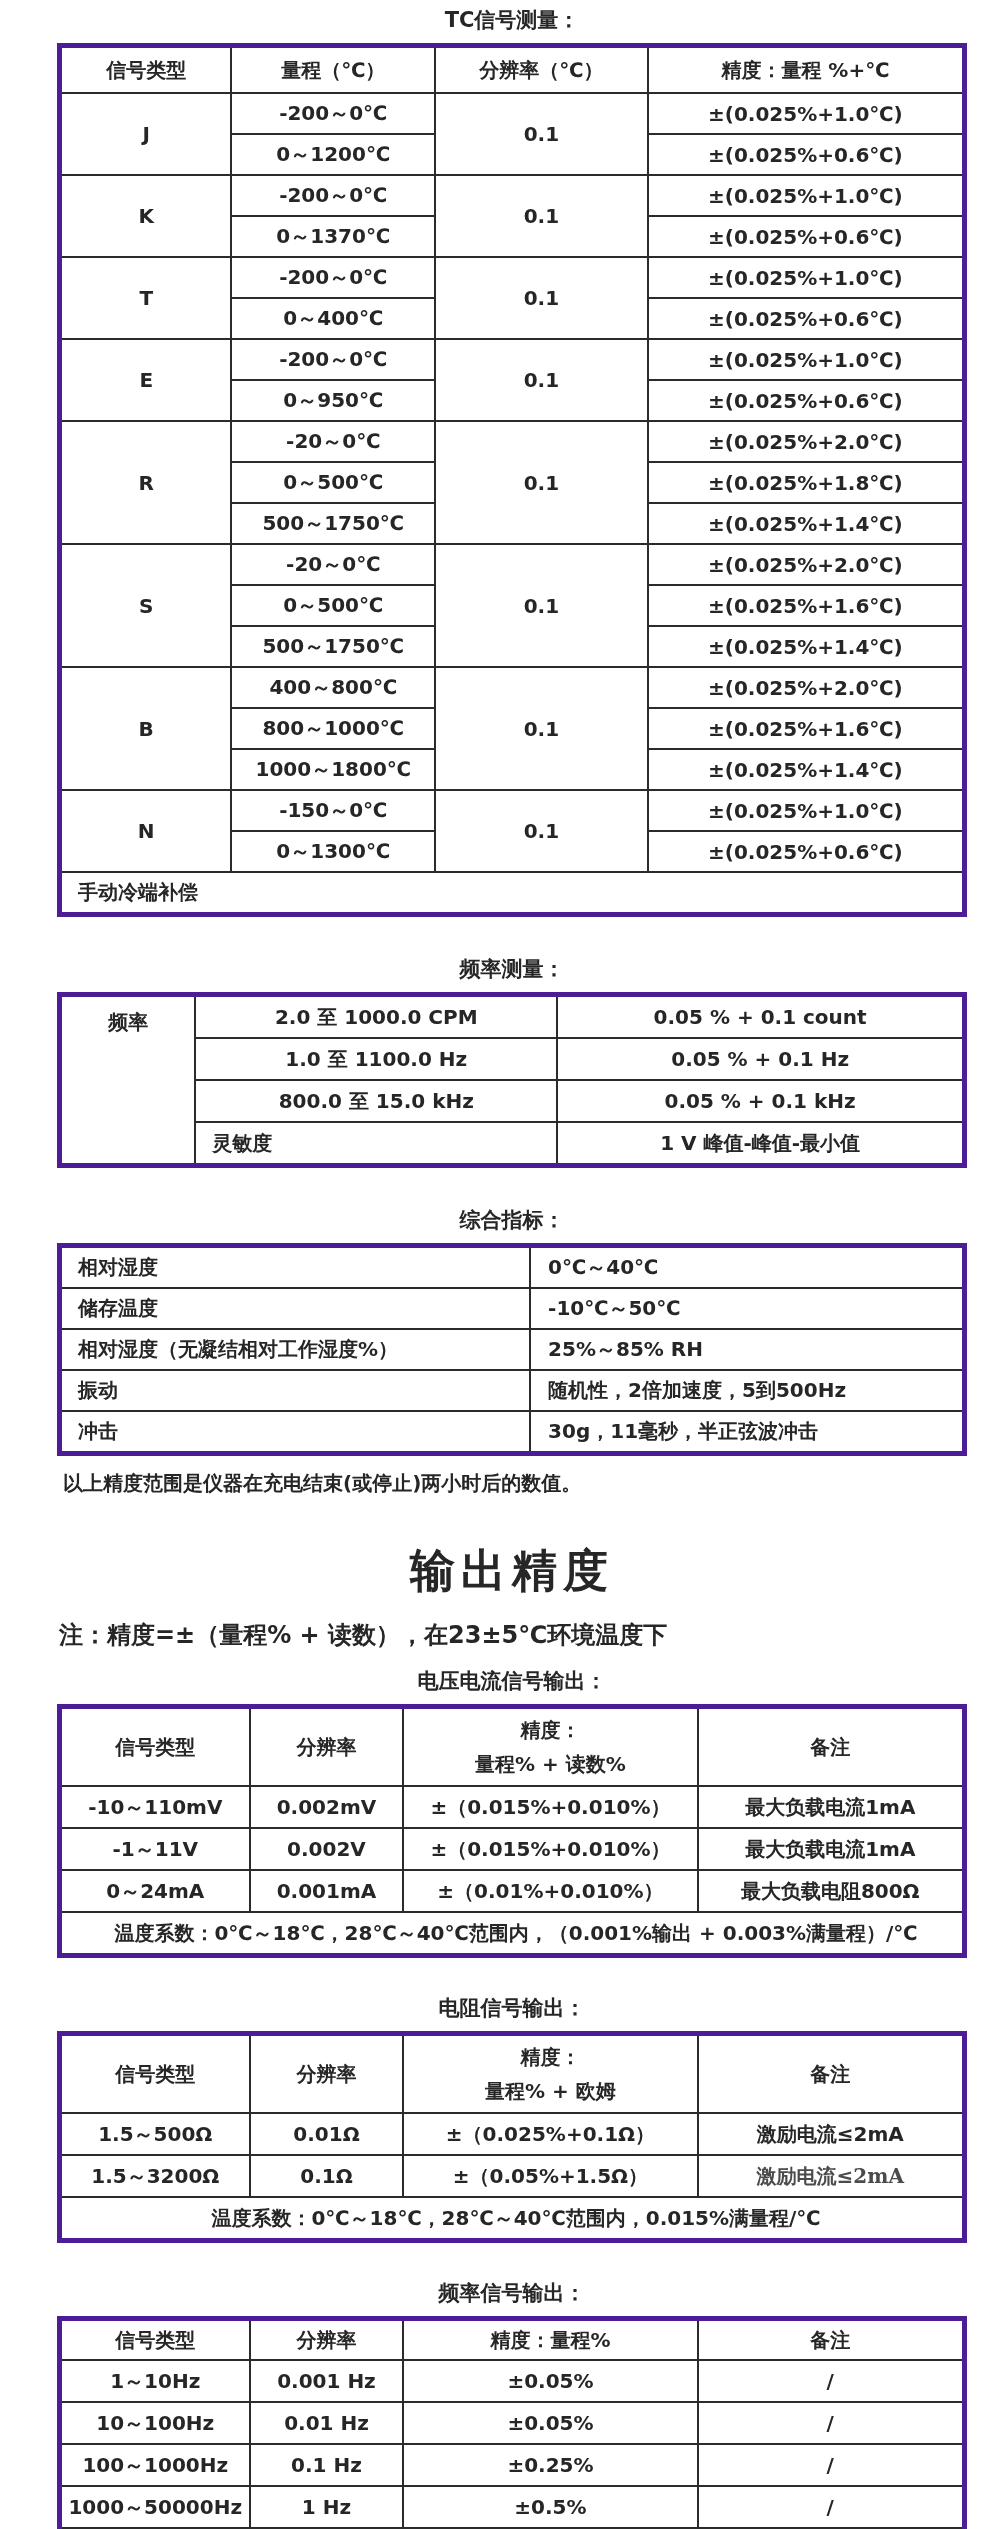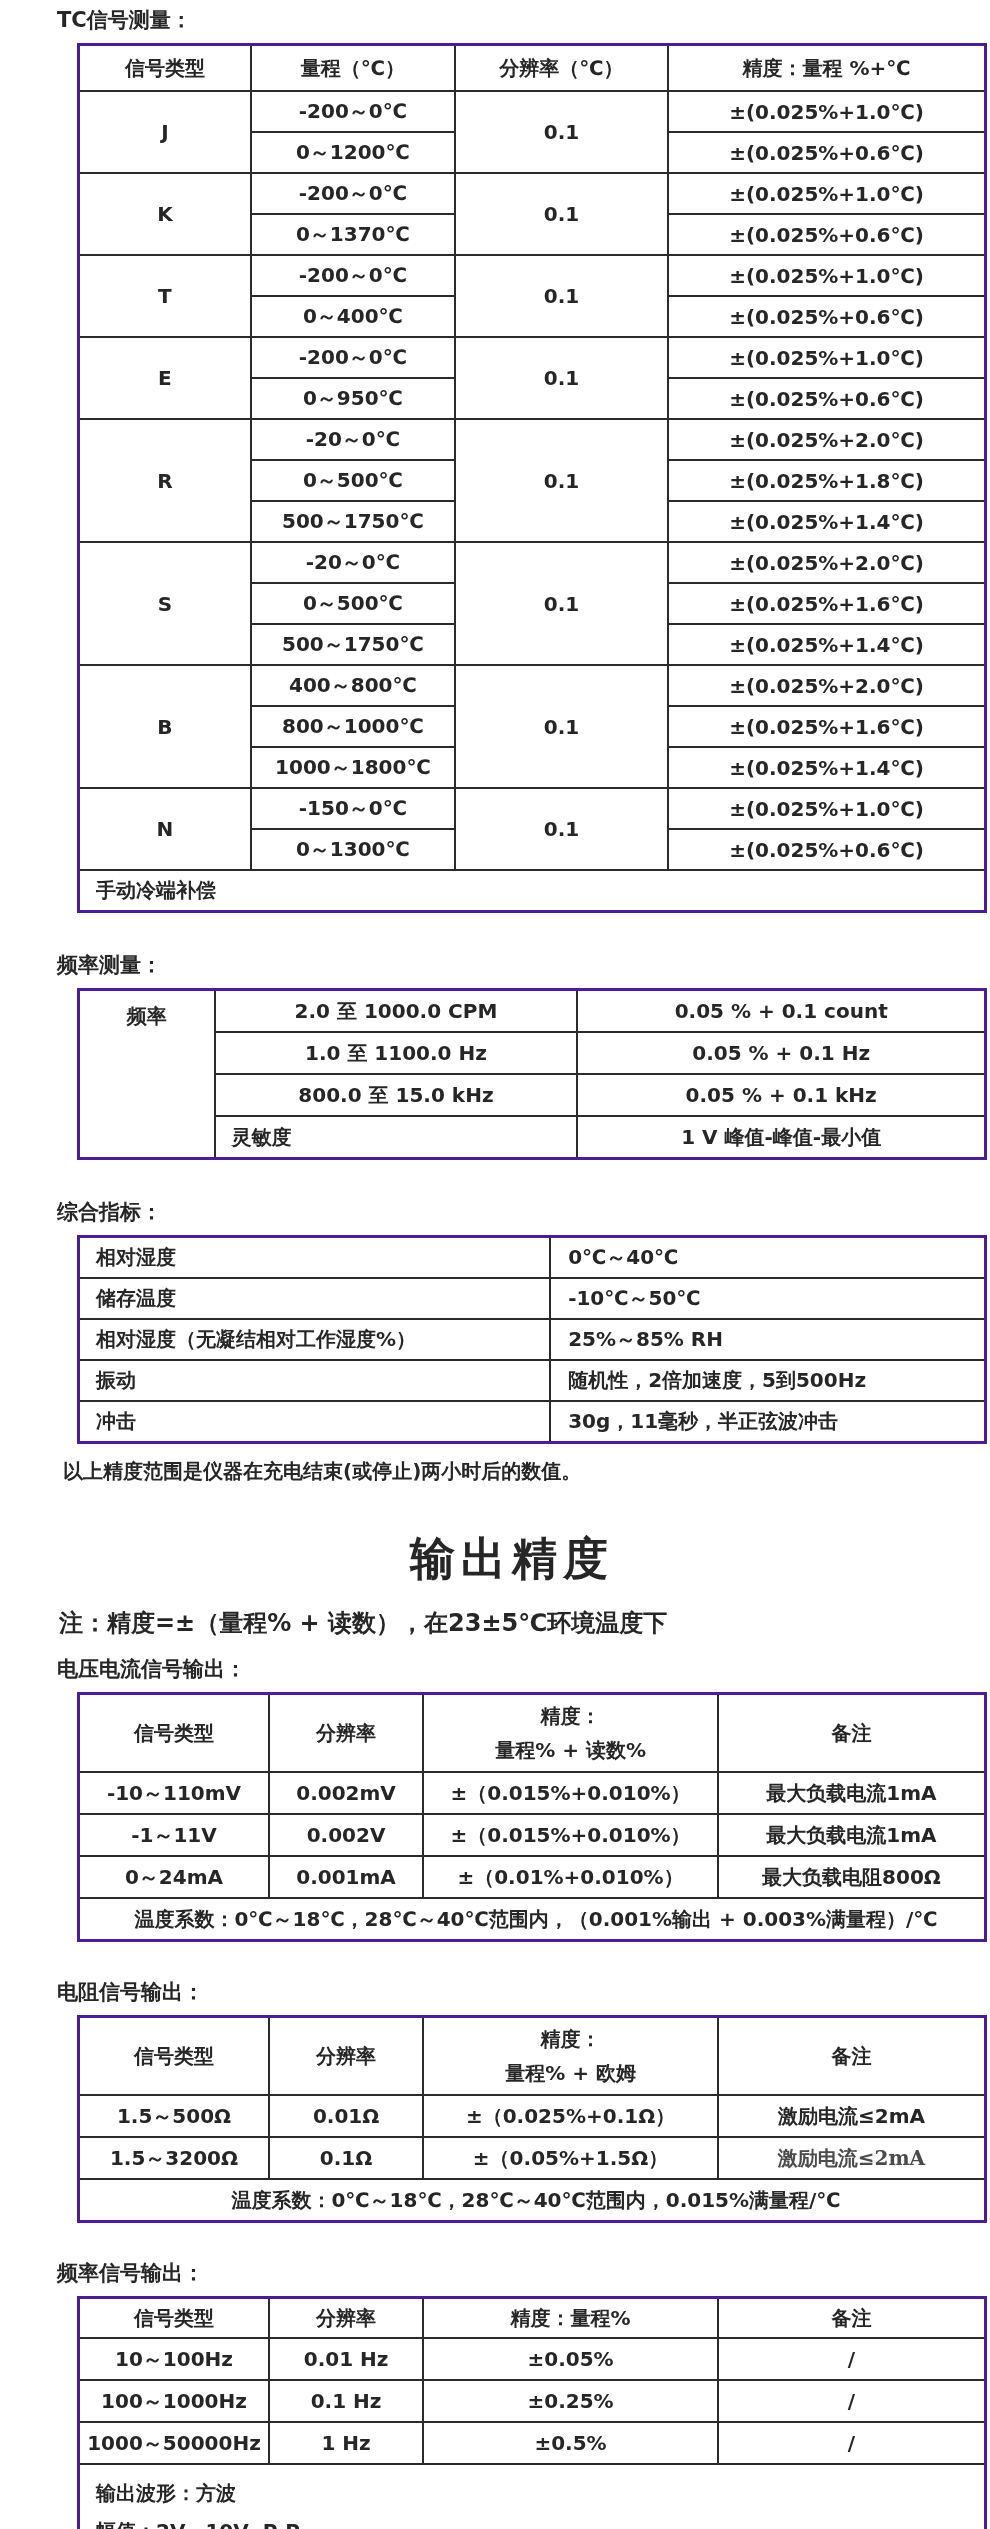--- a/index.html
+++ b/index.html
@@ -3,27 +3,27 @@
 <meta charset="utf-8">
 <style>
   html, body { margin: 0; padding: 0; background: #ffffff; }
   body {
     width: 990px; min-height: 2529px; box-sizing: border-box;
     font-family: "DejaVu Sans", "Liberation Sans", sans-serif;
     color: #262626; font-weight: bold;
   }
   .page { padding: 6px 23px 30px 57px; box-sizing: border-box; }
 
-  .section-label { font-size: 21px; margin: 0 0 9px 0; }
+  .section-label { font-size: 21px; margin: 0 0 9px 0; text-align: center; }
   .gap-lg { margin-top: 38px; }
   .gap-md { margin-top: 36px; }
   .gap-sm { }
 
   table { border-collapse: collapse; width: 100%; table-layout: fixed; }
-  .spec-table { border: 3px solid #4c1d95; margin-left: 20px; }
+  .spec-table { border: 5px solid #4c1d95; }
   .spec-table td, .spec-table th {
     border: 2px solid #2b2b2b; text-align: center;
     font-size: 20px; padding: 4px 6px; font-weight: bold;
     overflow: hidden;
   }
   .tc-table td { height: 31px; }
   .tc-table th { height: 36px; }
   .left { text-align: left !important; padding-left: 16px !important; }
 
   .freq-table td { height: 32px; }
@@ -316,20 +316,26 @@
         <col style="width:29.5%">
       </colgroup>
     <tbody>
         <tr>
       <th>信号类型</th>
       <th>分辨率</th>
       <th>精度：量程%</th>
       <th>备注</th>
     </tr>
     <tr>
+      <td>1～10Hz</td>
+      <td>0.001 Hz</td>
+      <td>±0.05%</td>
+      <td>/</td>
+    </tr>
+    <tr>
       <td>10～100Hz</td>
       <td>0.01 Hz</td>
       <td>±0.05%</td>
       <td>/</td>
     </tr>
     <tr>
       <td>100～1000Hz</td>
       <td>0.1 Hz</td>
       <td>±0.25%</td>
       <td>/</td>

